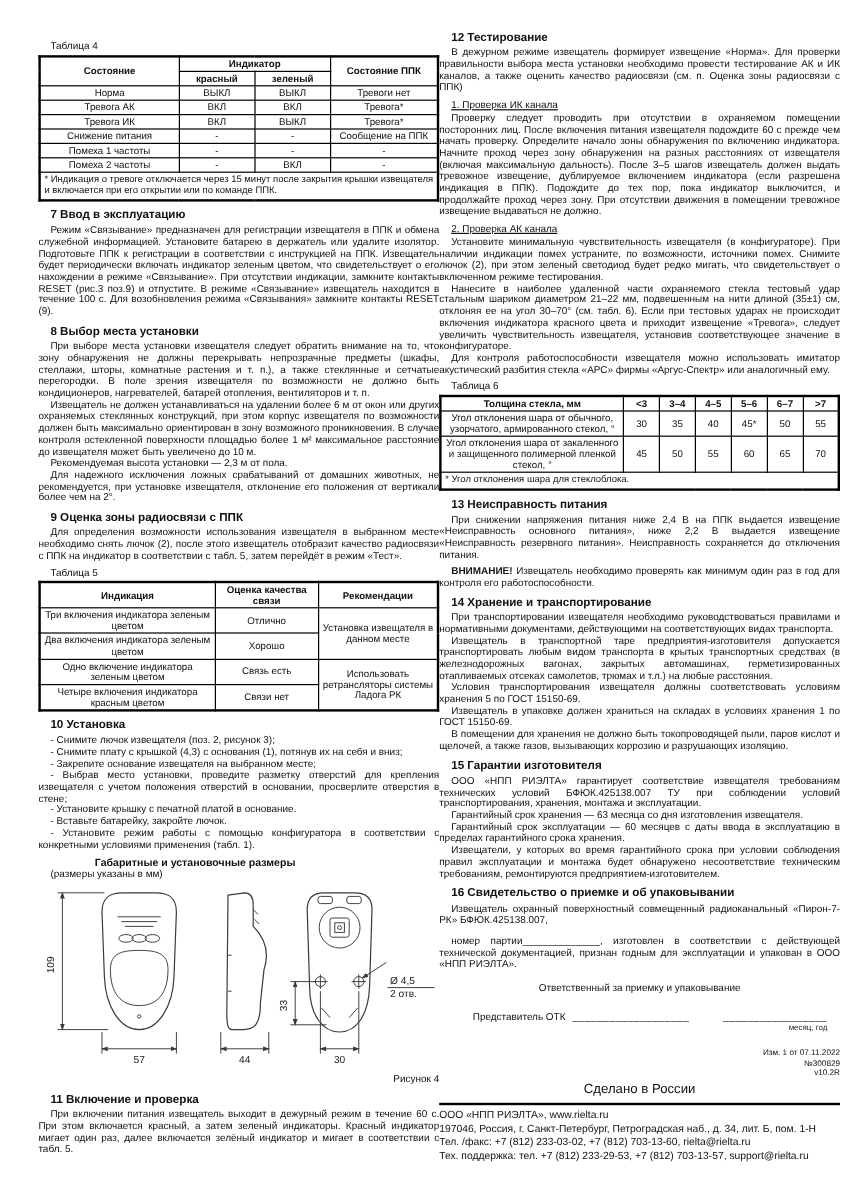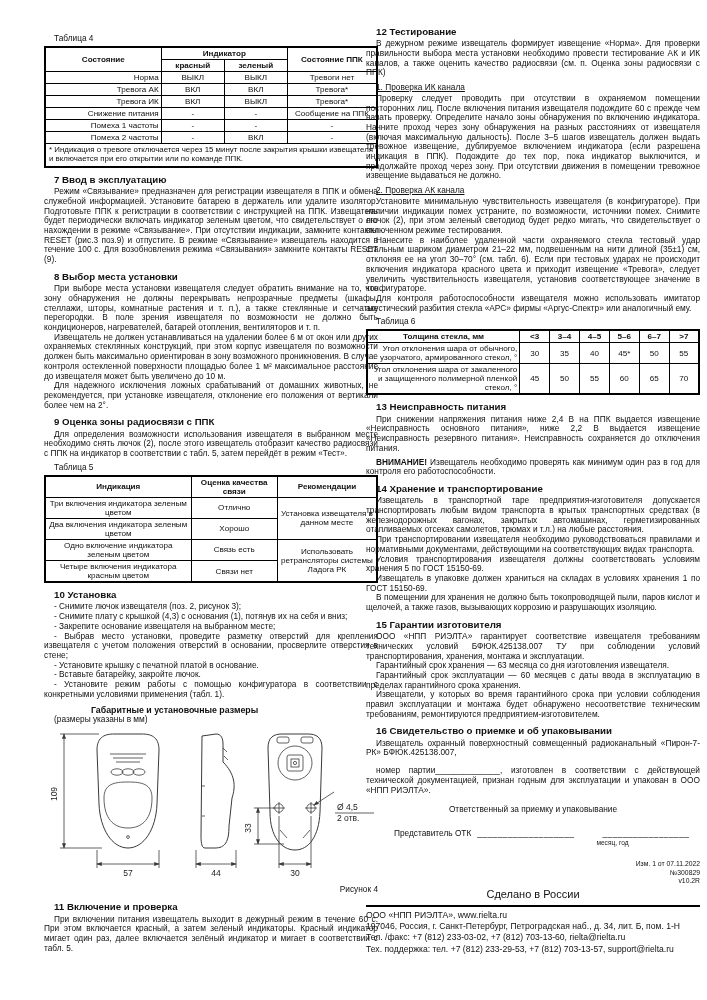--- a/index.html
+++ b/index.html
@@ -2,46 +2,46 @@
 <html><head>
 <meta charset="utf-8">
 <style>
   html,body{margin:0;padding:0;}
   body{
     width:707px;height:1000px;position:relative;background:#ffffff;
     font-family:"Liberation Sans", sans-serif;font-size:8.3px;line-height:1.17;
     color:#111;overflow:hidden;
   }
   .col{position:absolute;top:0;}
-  .col-left{left:44px;width:334px;top:30px;}
+  .col-left{left:32px;width:334px;top:30px;}
   .col-right{left:366px;width:334px;top:20px;}
   p{margin:0;text-indent:10px;text-align:justify;}
   .sec-head{font-weight:bold;font-size:9.7px;margin:6px 0 2px 10px;text-indent:0;}
   .sub-head{text-decoration:underline;margin:5px 0 1px 0;text-indent:10px;text-align:left;}
   .tbl-label{margin:4px 0 2px 10px;text-indent:0;text-align:left;}
   table{border-collapse:collapse;width:100%;margin:1px 0 3px 0;border:2px solid #000;}
   th,td{border:1.3px solid #000;padding:1px 2px;text-align:center;vertical-align:middle;font-size:8.1px;line-height:1.12;}
   th{font-weight:bold;}
-  td.lft{text-align:right;margin-left:20px;}
+  td.lft{text-align:center;margin-left:20px;}
   tr.footnote td{text-align:left;font-size:7.9px;padding:2px 3px;}
   .bold-inline{font-weight:bold;}
   .dim-head{font-weight:bold;font-size:8.8px;margin:5px 0 0 10px;text-indent:0;text-align:left;padding-left:37px;}
   .dim-sub{margin:0 0 2px 10px;text-indent:0;text-align:left;}
   .figure-wrap{margin-top:2px;}
   .fig-caption{text-align:right;margin:1px 0 2px 0;text-indent:0;}
   svg{display:block;}
   .outline{fill:none;stroke:#3a3a3a;stroke-width:1;}
   .detail{fill:none;stroke:#3a3a3a;stroke-width:0.8;}
   .dimline{stroke:#3a3a3a;stroke-width:0.8;fill:none;}
   .dimtext{font-family:"Liberation Sans",sans-serif;font-size:8.5px;fill:#222;}
   .sig-center{text-align:center;text-indent:0;margin:10px 0 14px 0;}
   .sig-row{margin:14px 0 0 28px;display:flex;align-items:flex-start;text-indent:0;}
   .sig-row .lbl{white-space:nowrap;}
   .blank{white-space:nowrap;letter-spacing:0.5px;margin-left:6px;}
-  .blank-wrap{display:inline-flex;flex-direction:column;align-items:flex-start;margin-left:22px;}
+  .blank-wrap{display:inline-flex;flex-direction:column;align-items:flex-end;margin-left:22px;}
   .under-caption{font-size:6.6px;color:#222;}
   .footer-meta{text-align:right;font-size:6.8px;line-height:1.25;margin-top:14px;text-indent:0;}
   .made-in{text-align:center;font-size:11px;margin:2px 0 4px 0;text-indent:0;}
   .footer-rule{border-top:2.6px solid #000;margin:2px 0 3px 0;height:0;}
   .contacts p{text-indent:0;text-align:left;font-size:8.6px;line-height:1.32;}.gap4{height:4px;}.gap8{height:8px;}
 </style>
 </head>
 <body>
 
 <div class="col col-left">
@@ -106,20 +106,21 @@
         </tr>
   </tbody>
     </table>
 
   <p class="sec-head">7 Ввод в эксплуатацию</p>
   <p>Режим «Связывание» предназначен для регистрации извещателя в ППК и обмена служебной информацией. Установите батарею в держатель или удалите изолятор. Подготовьте ППК к регистрации в соответствии с инструкцией на ППК. Извещатель будет периодически включать индикатор зеленым цветом, что свидетельствует о его нахождении в режиме «Связывание». При отсутствии индикации, замкните контакты RESET (рис.3 поз.9) и отпустите. В режиме «Связывание» извещатель находится в течение 100 с. Для возобновления режима «Связывания» замкните контакты RESET (9).</p>
 
   <p class="sec-head">8 Выбор места установки</p>
   <p>При выборе места установки извещателя следует обратить внимание на то, что зону обнаружения не должны перекрывать непрозрачные предметы (шкафы, стеллажи, шторы, комнатные растения и т. п.), а также стеклянные и сетчатые перегородки. В поле зрения извещателя по возможности не должно быть кондиционеров, нагревателей, батарей отопления, вентиляторов и т. п.</p>
   <p>Извещатель не должен устанавливаться на удалении более 6 м от окон или других охраняемых стеклянных конструкций, при этом корпус извещателя по возможности должен быть максимально ориентирован в зону возможного проникновения. В случае контроля остекленной поверхности площадью более 1 м² максимальное расстояние до извещателя может быть увеличено до 10 м.</p>
+  <p>Рекомендуемая высота установки — 2,3 м от пола.</p>
   <p>Для надежного исключения ложных срабатываний от домашних животных, не рекомендуется, при установке извещателя, отклонение его положения от вертикали более чем на 2°.</p>
 
   <p class="sec-head">9 Оценка зоны радиосвязи с ППК</p>
   <p>Для определения возможности использования извещателя в выбранном месте необходимо снять лючок (2), после этого извещатель отобразит качество радиосвязи с ППК на индикатор в соответствии с табл. 5, затем перейдёт в режим «Тест».</p>
 
   <p class="tbl-label">Таблица 5</p>
   <table>
     <colgroup>
         <col style="width:44%">
         <col style="width:26%">
@@ -306,32 +307,35 @@
     </tr>
     <tr>
       <td class="lft">Угол отклонения шара от закаленного и защищенного полимерной пленкой стекол, °</td>
       <td>45</td>
       <td>50</td>
       <td>55</td>
       <td>60</td>
       <td>65</td>
       <td>70</td>
     </tr>
+    <tr class="footnote">
+          <td colspan="7">* Угол отклонения шара для стеклоблока.</td>
+        </tr>
   </tbody>
     </table>
 
   <p class="sec-head">13 Неисправность питания</p>
   <p>При снижении напряжения питания ниже 2,4 В на ППК выдается извещение «Неисправность основного питания», ниже 2,2 В выдается извещение «Неисправность резервного питания». Неисправность сохраняется до отключения питания.</p>
 
   <div class="gap4"></div>
   <p><span class="bold-inline">ВНИМАНИЕ!</span><span> Извещатель необходимо проверять как минимум один раз в год для контроля его работоспособности.</span></p>
 
   <p class="sec-head">14 Хранение и транспортирование</p>
+  <p>При транспортировании извещателя необходимо руководствоваться правилами и нормативными документами, действующими на соответствующих видах транспорта.</p>
   <p>Извещатель в транспортной таре предприятия-изготовителя допускается транспортировать любым видом транспорта в крытых транспортных средствах (в железнодорожных вагонах, закрытых автомашинах, герметизированных отапливаемых отсеках самолетов, трюмах и т.л.) на любые расстояния.</p>
-  <p>При транспортировании извещателя необходимо руководствоваться правилами и нормативными документами, действующими на соответствующих видах транспорта.</p>
   <p>Условия транспортирования извещателя должны соответствовать условиям хранения 5 по ГОСТ 15150-69.</p>
   <p>Извещатель в упаковке должен храниться на складах в условиях хранения 1 по ГОСТ 15150-69.</p>
   <p>В помещении для хранения не должно быть токопроводящей пыли, паров кислот и щелочей, а также газов, вызывающих коррозию и разрушающих изоляцию.</p>
 
   <p class="sec-head">15 Гарантии изготовителя</p>
   <p>ООО «НПП РИЭЛТА» гарантирует соответствие извещателя требованиям технических условий БФЮК.425138.007 ТУ при соблюдении условий транспортирования, хранения, монтажа и эксплуатации.</p>
   <p>Гарантийный срок хранения — 63 месяца со дня изготовления извещателя.</p>
   <p>Гарантийный срок эксплуатации — 60 месяцев с даты ввода в эксплуатацию в пределах гарантийного срока хранения.</p>
   <p>Извещатели, у которых во время гарантийного срока при условии соблюдения правил эксплуатации и монтажа будет обнаружено несоответствие техническим требованиям, ремонтируются предприятием-изготовителем.</p>
 

